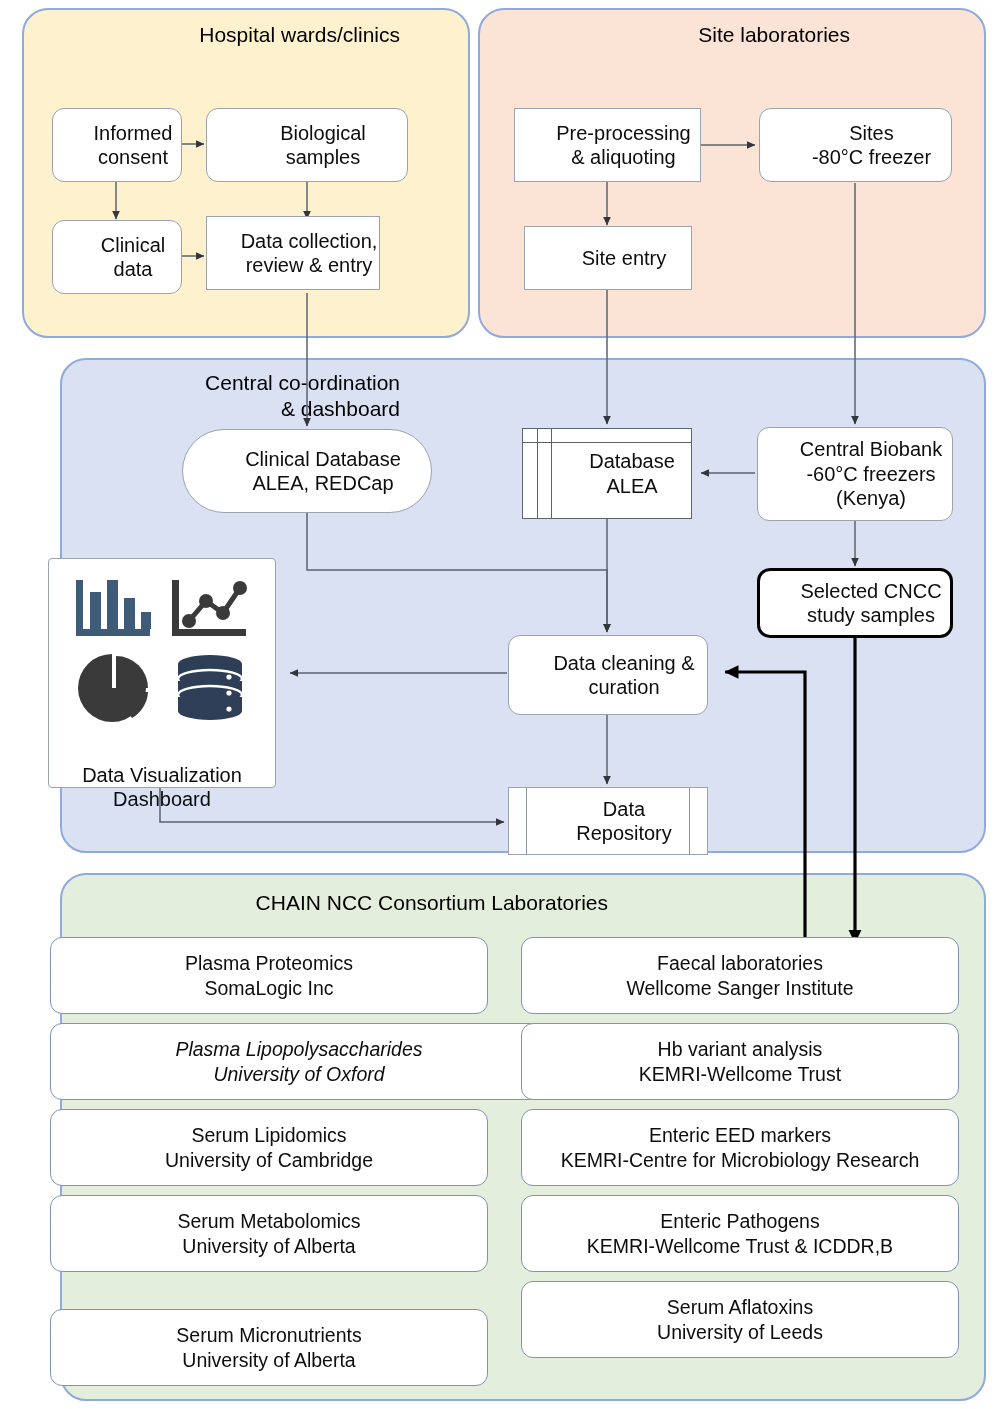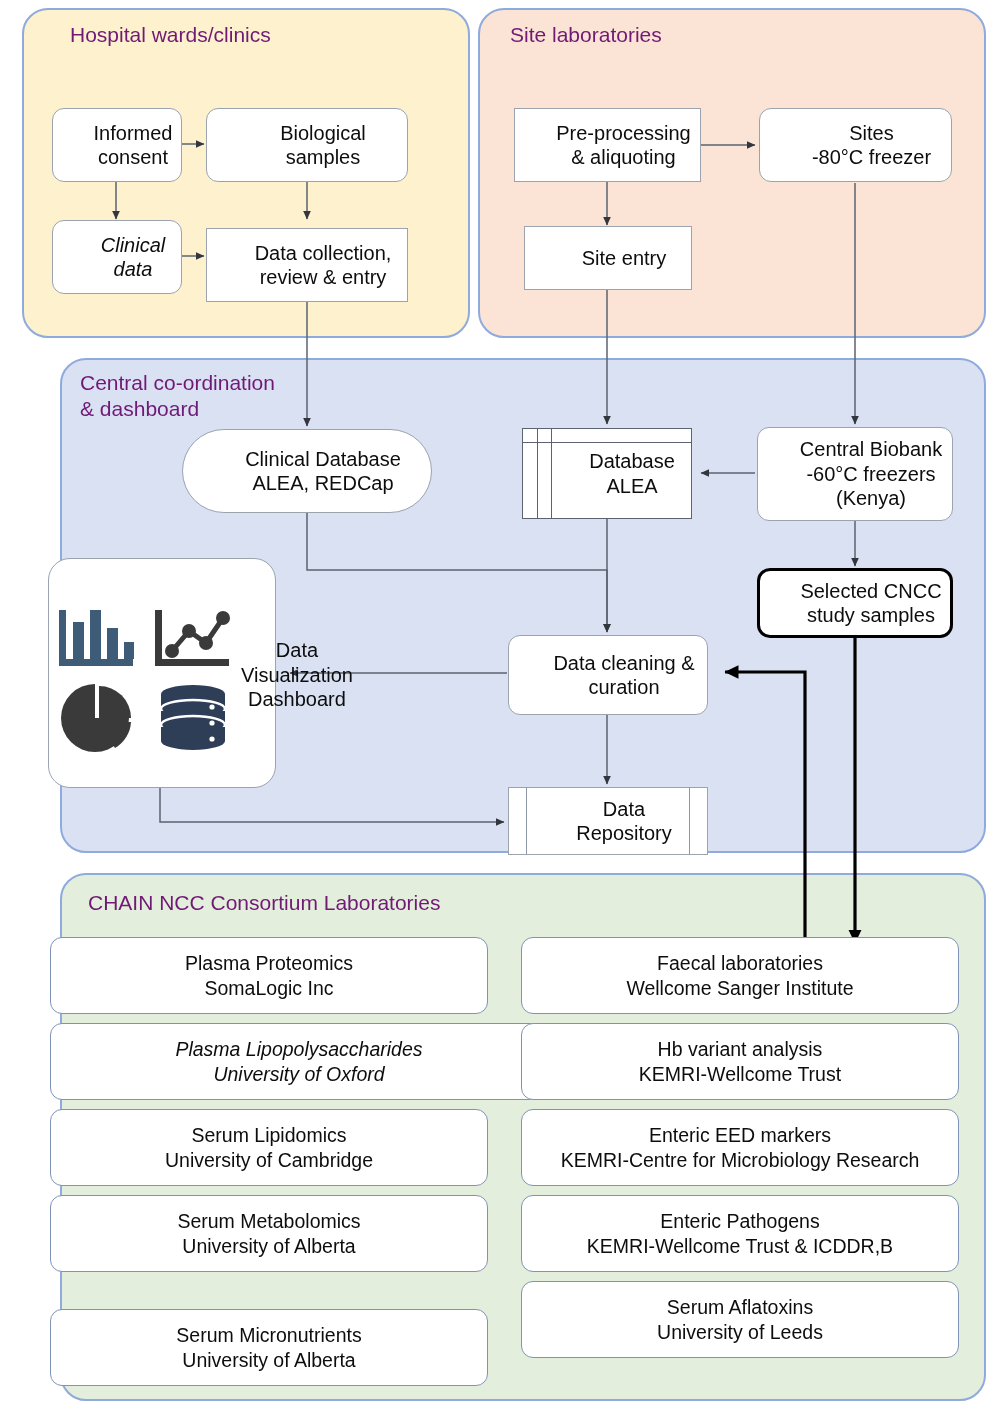--- a/index.html
+++ b/index.html
@@ -26,23 +26,24 @@
   
   .panel {
     position: absolute;
     border: 2px solid #8FAADC;
     border-radius: 26px;
     box-sizing: border-box;
   }
   .panel-title {
     position: absolute;
     font-size: 21px;
-    color: #701a75;
+    color: #000000;
     line-height: 1.22;
     white-space: pre-line;
+    text-align: right;
   }
   
   .node {
     position: absolute;
     background: #ffffff;
     border: 1.3px solid #9aa3ae;
     box-sizing: border-box;
     display: flex;
     align-items: center;
     justify-content: center;
@@ -84,26 +85,27 @@
   }
   .procshape .rule-r {
     position: absolute; top: 0; bottom: 0; right: 17px;
     border-right: 1.3px solid #8d96a3;
   }
   
   #dashboard-card {
     position: absolute;
     background: #ffffff;
     border: 1.3px solid #9aa3ae;
-    border-radius: 22px;
+    border-radius: 4px;
     box-sizing: border-box;
     display: flex;
-    flex-direction: row;
+    flex-direction: column;
     align-items: center;
     z-index: 3;
+    gap: 32px;
   }
   #dash-icons {
     display: grid;
     grid-template-columns: 96px 96px;
     grid-template-rows: 78px 78px;
     margin-top: 12px;
     place-items: center;
   }
   #dash-label {
     font-size: 20px;
@@ -199,24 +201,24 @@
       <path d="M805,945 L805,672 L725,672"></path>
     </g>
   </svg>
 
   <div class="node rounded" style="left:52px; top:108px; width:130px; height:74px;">Informed
 consent</div>
 
   <div class="node rounded" style="left:206px; top:108px; width:202px; height:74px;">Biological
 samples</div>
 
-  <div class="node rounded" style="left:52px; top:220px; width:130px; height:74px;font-style:italic;">Clinical
+  <div class="node rounded" style="left:52px; top:220px; width:130px; height:74px;">Clinical
 data</div>
 
-  <div class="node sharp" style="left:206px; top:228px; width:202px; height:74px;">Data collection,
+  <div class="node sharp" style="left:206px; top:216px; width:174px; height:74px;">Data collection,
 review &amp; entry</div>
 
   <div class="node sharp" style="left:514px; top:108px; width:187px; height:74px;">Pre-processing
 &amp; aliquoting</div>
 
   <div class="node rounded" style="left:759px; top:108px; width:193px; height:74px;">Sites
 -80°C freezer</div>
 
   <div class="node sharp" style="left:524px; top:226px; width:168px; height:64px;">Site entry</div>
 

